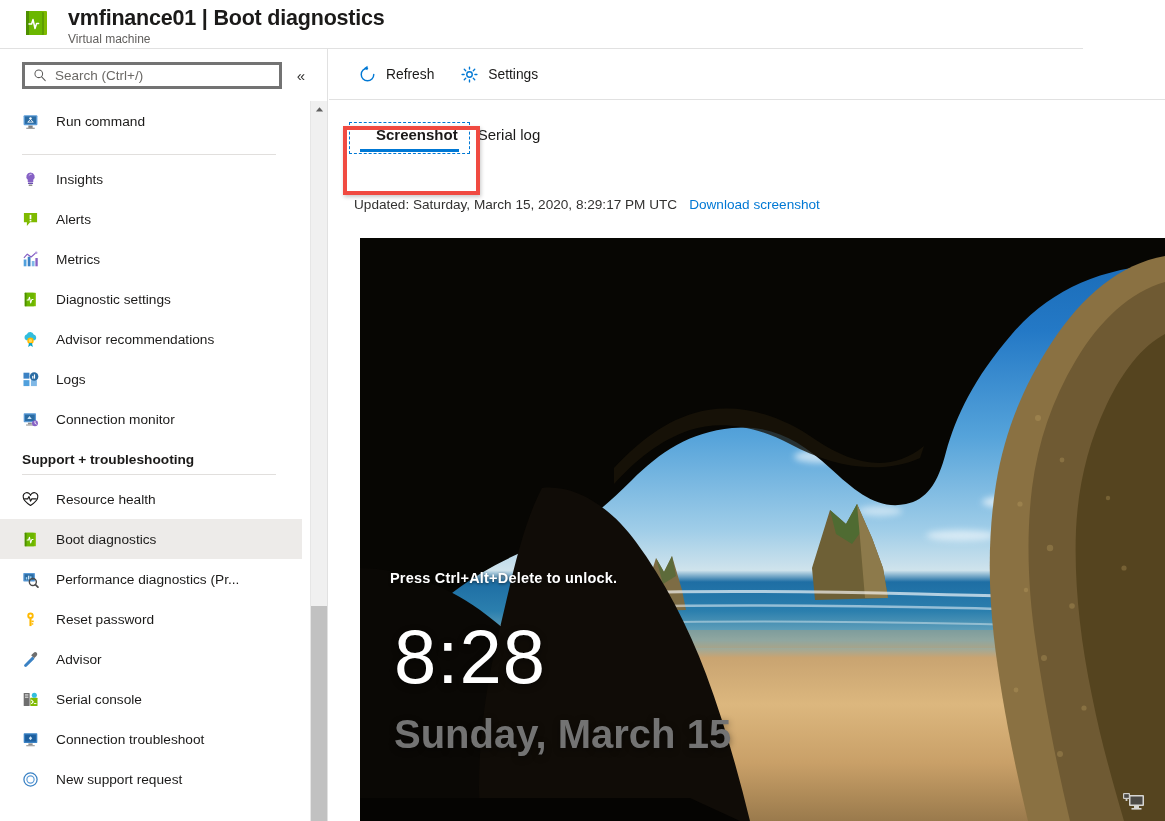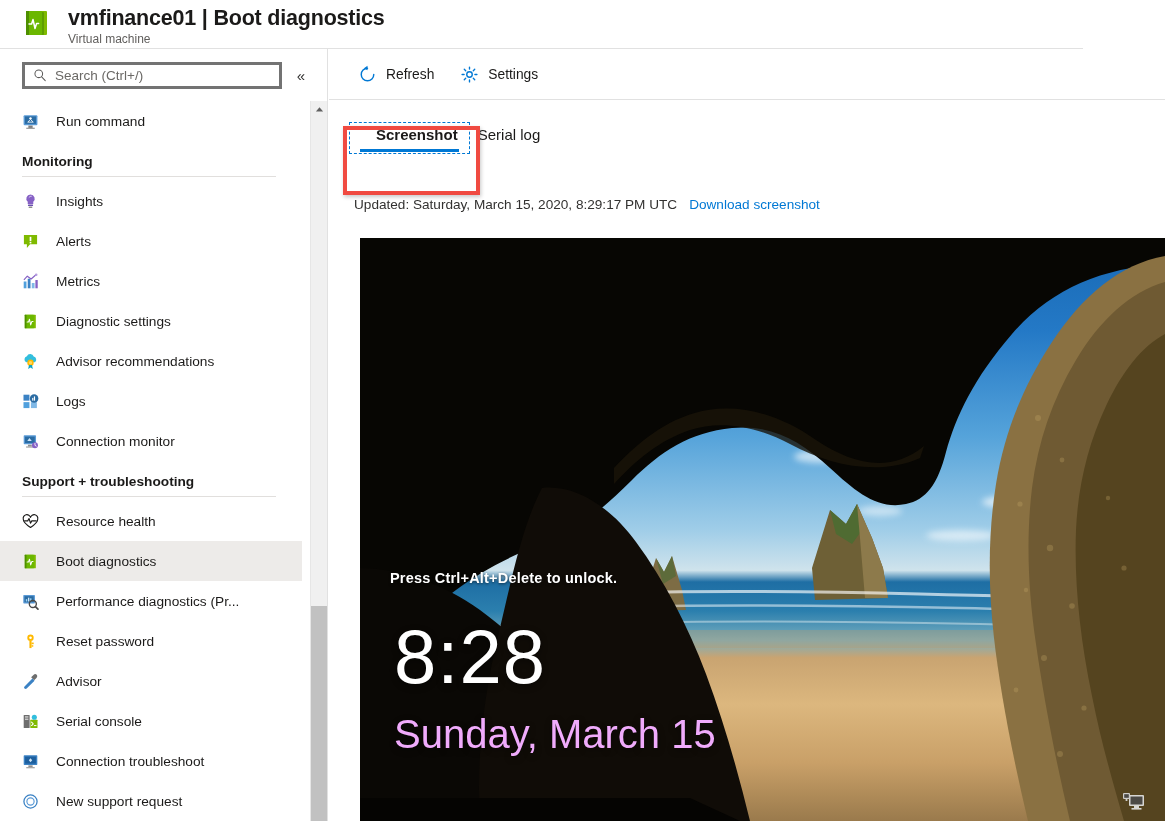--- a/index.html
+++ b/index.html
@@ -163,22 +163,22 @@
     position: absolute; left: 30px; top: 332px; color: #ffffff;
     font-size: 14.5px; font-weight: bold; letter-spacing: .2px;
     text-shadow: 0 1px 3px rgba(0,0,0,.6);
   }
   .lock-time {
     position: absolute; left: 34px; top: 378px; color: #ffffff;
     font-size: 76px; font-weight: 300; line-height: 82px; letter-spacing: 1px;
     text-shadow: 0 2px 7px rgba(0,0,0,.45);
   }
   .lock-date {
-    position: absolute; left: 34px; top: 472px; color: #f0abfc;
-    font-size: 40px; font-weight: 400; line-height: 48px;
+    position: absolute; left: 34px; top: 472px; color: #737373;
+    font-size: 40px; font-weight: 700; line-height: 48px;
     text-shadow: 0 2px 7px rgba(0,0,0,.45);
   }
   .lock-corner-icon {
     position: absolute; right: 18px; bottom: 9px; width: 26px; height: 22px; opacity: .9;
   }
 </style>
 </head>
 <body>
 
 <div id="app">
@@ -221,21 +221,20 @@
                 <rect x="1.5" y="2" width="13" height="9.5" rx="1" fill="#5a9ad6"></rect>
                 <rect x="2.8" y="3.2" width="10.4" height="7" fill="#2b6ca3"></rect>
                 <circle cx="8" cy="5" r="1.1" fill="#fff"></circle>
                 <path d="M8 6.1 L5.4 8.6 M8 6.1 L10.6 8.6 M5.4 8.6 L10.6 8.6" stroke="#fff" stroke-width=".8" fill="none"></path>
                 <rect x="6" y="11.8" width="4" height="2.4" fill="#7f7f7f"></rect>
                 <rect x="4" y="13.8" width="8" height="1.2" fill="#9a9a9a"></rect>
               </svg></span>
             <span>Run command</span>
           </div>
           <div class="nav-group">
-            <div class="nav-group-title">Monitoring</div>
             <div class="nav-group-rule"></div>
           </div>
           <div class="nav-item">
             <span class="nav-ico"><svg viewBox="0 0 16 16" width="17" height="17">
                 <path d="M8 1.3 A4 4 0 0 1 10.6 8.3 L10.6 10.4 L5.4 10.4 L5.4 8.3 A4 4 0 0 1 8 1.3 Z" fill="#8661c5"></path>
                 <rect x="5.6" y="10.8" width="4.8" height="1.5" rx=".5" fill="#6b4fb0"></rect>
                 <rect x="6.2" y="12.7" width="3.6" height="1.4" rx=".6" fill="#8f8f8f"></rect>
                 <path d="M6.6 4 A2.2 2.2 0 0 1 8.8 3" stroke="#d6c8f0" stroke-width=".9" fill="none" stroke-linecap="round"></path>
               </svg></span>
             <span>Insights</span>

